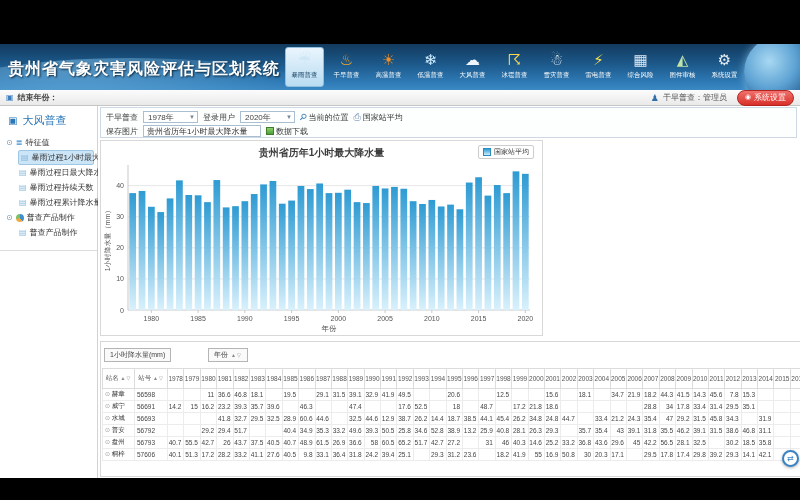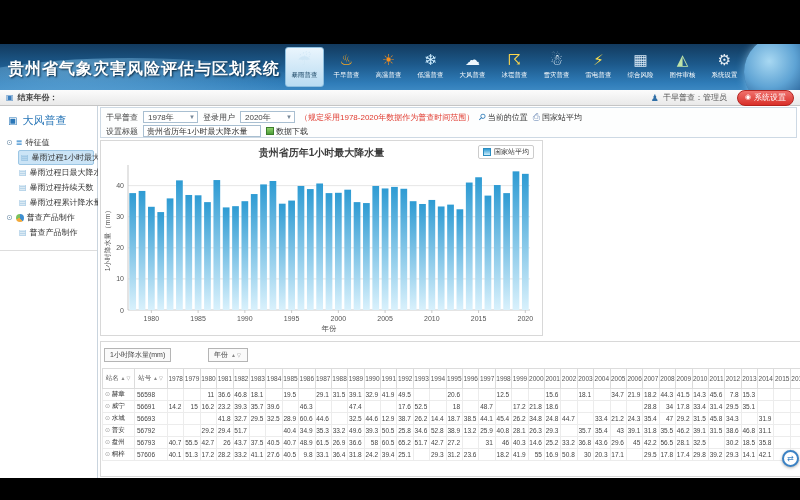--- a/index.html
+++ b/index.html
@@ -218,32 +218,31 @@
           <span>干旱普查</span>
           <span class="selbox">
             <span>1978年</span>
             <span class="arr">▼</span>
           </span>
           <span>登录用户</span>
           <span class="selbox">
             <span>2020年</span>
             <span class="arr">▼</span>
           </span>
-          <span class="note">（规定采用1978-2020年数据作为普查时间范围）</span>
           <span class="tool-link">
             <span class="li-mag">⚲</span>
             <span>当前的位置</span>
           </span>
           <span class="tool-link">
             <span class="li-disk">⎙</span>
             <span>国家站平均</span>
           </span>
         </div>
         <div class="trow">
-          <span>设置标题</span>
+          <span>保存图片</span>
           <input class="titlebox" value="贵州省历年1小时最大降水量" style="">
           <span class="tool-link">
             <span class="li-img"></span>
             <span>数据下载</span>
           </span>
         </div>
       </div>
 
       <div class="chart-panel">
         <div class="chart-title">贵州省历年1小时最大降水量</div>

